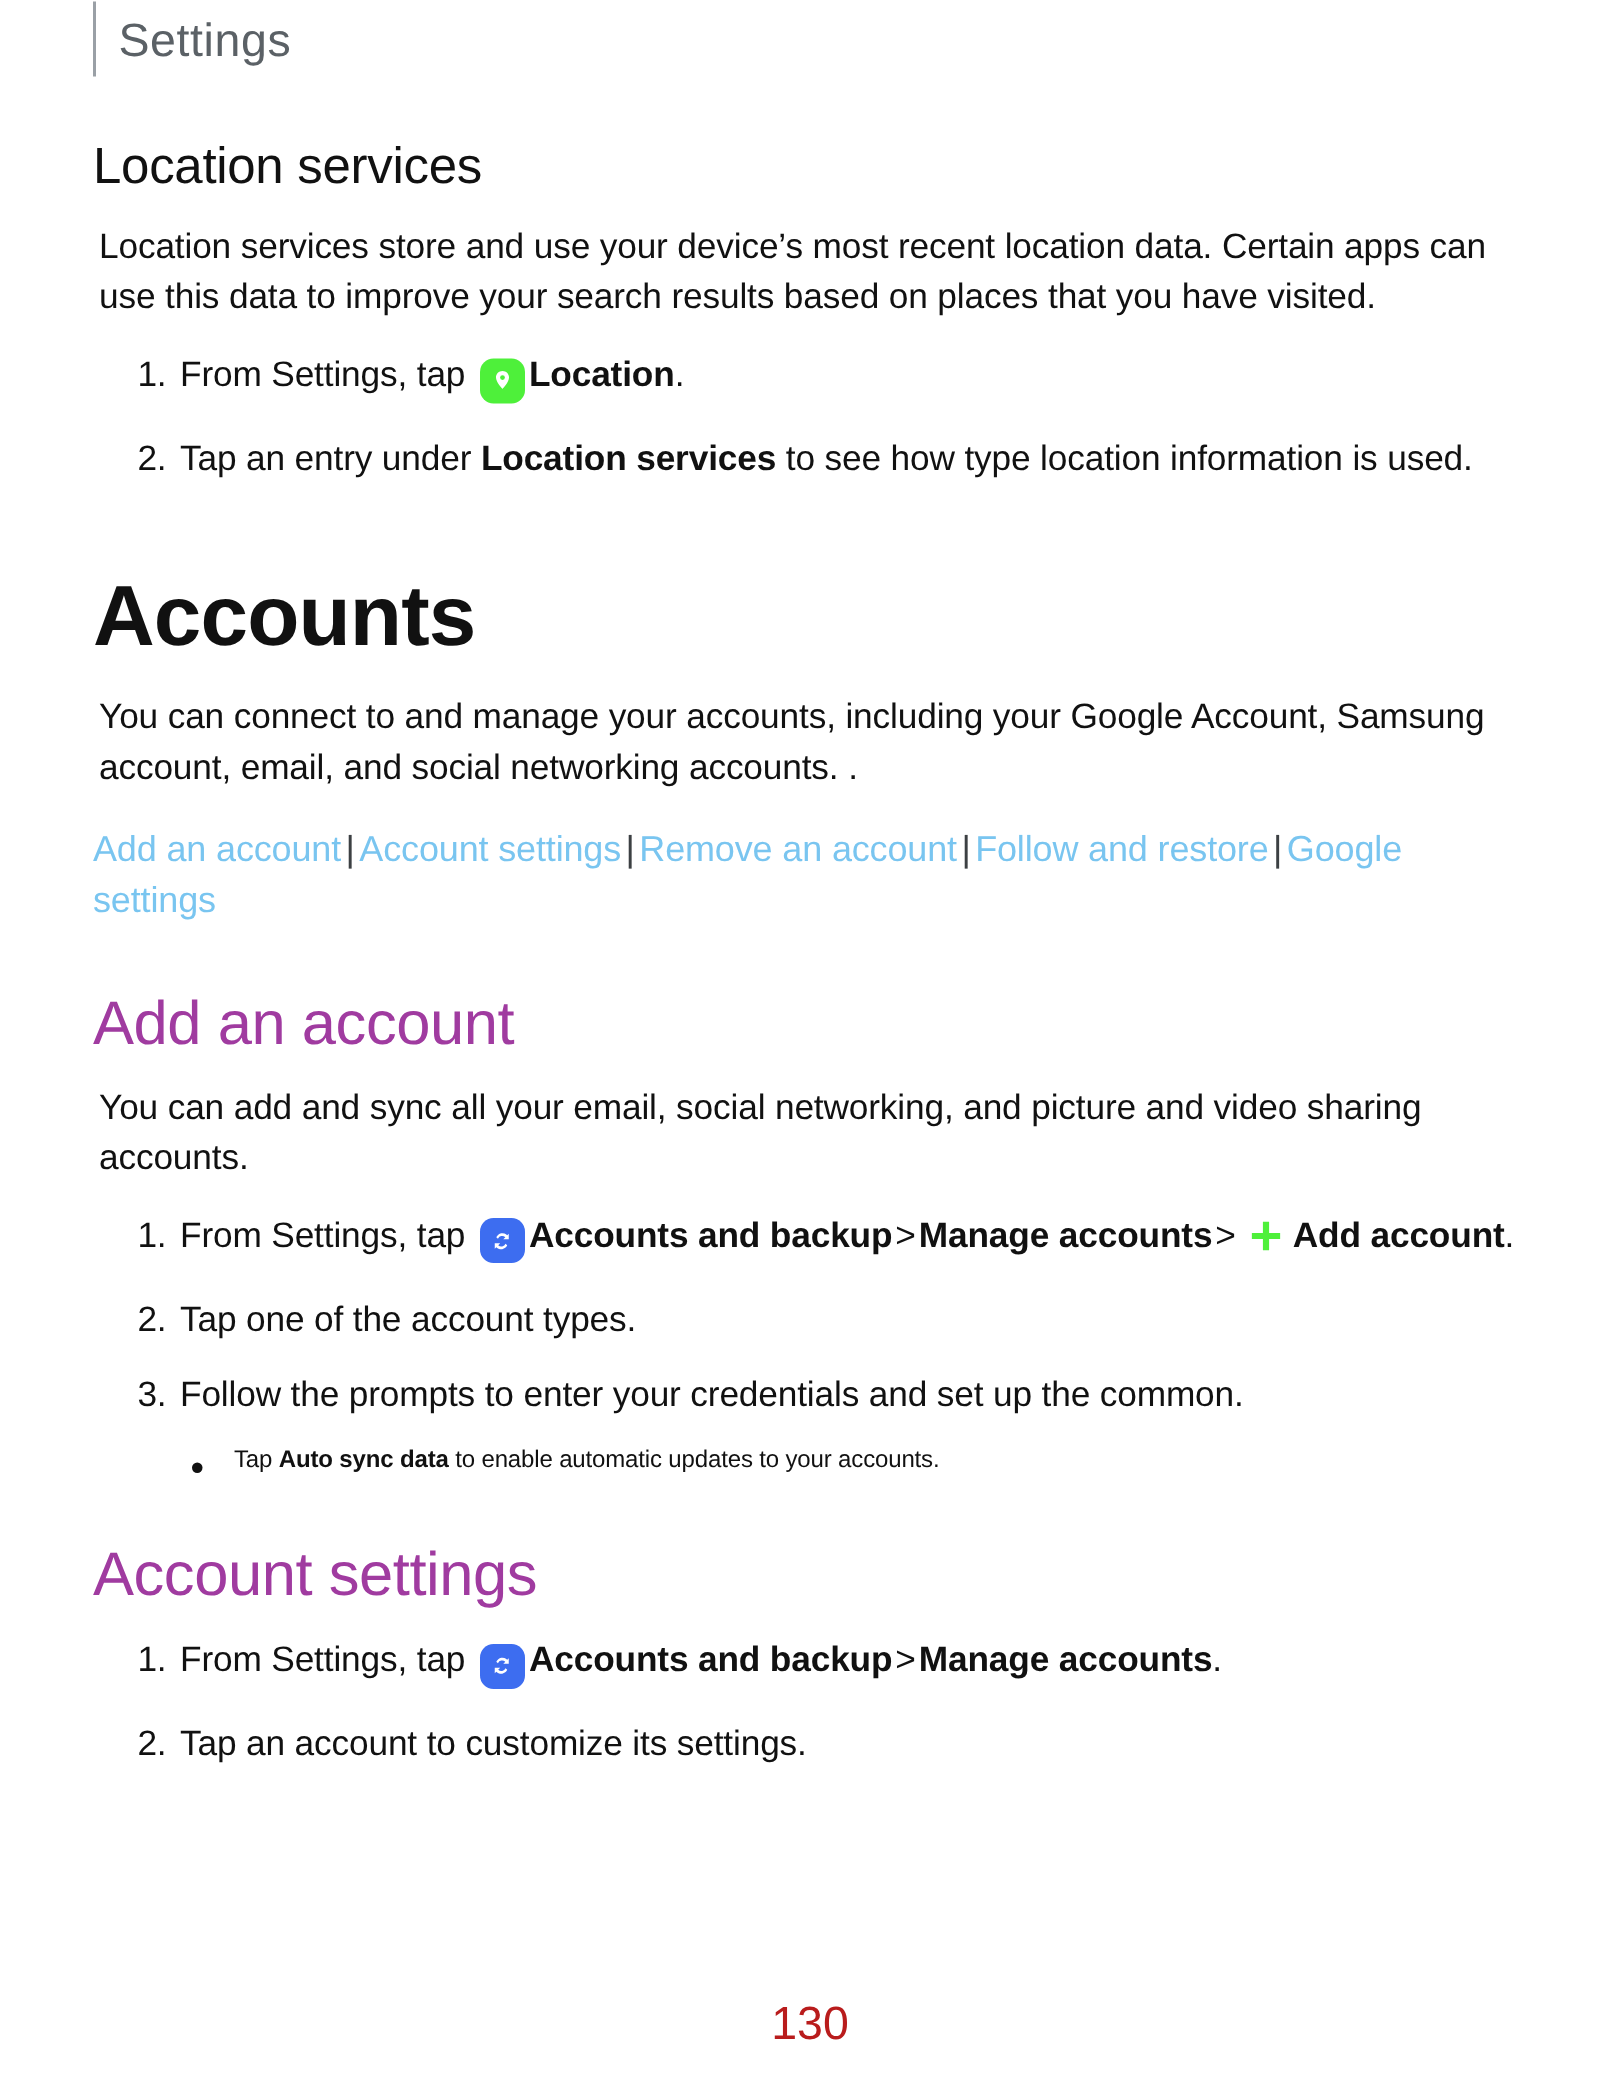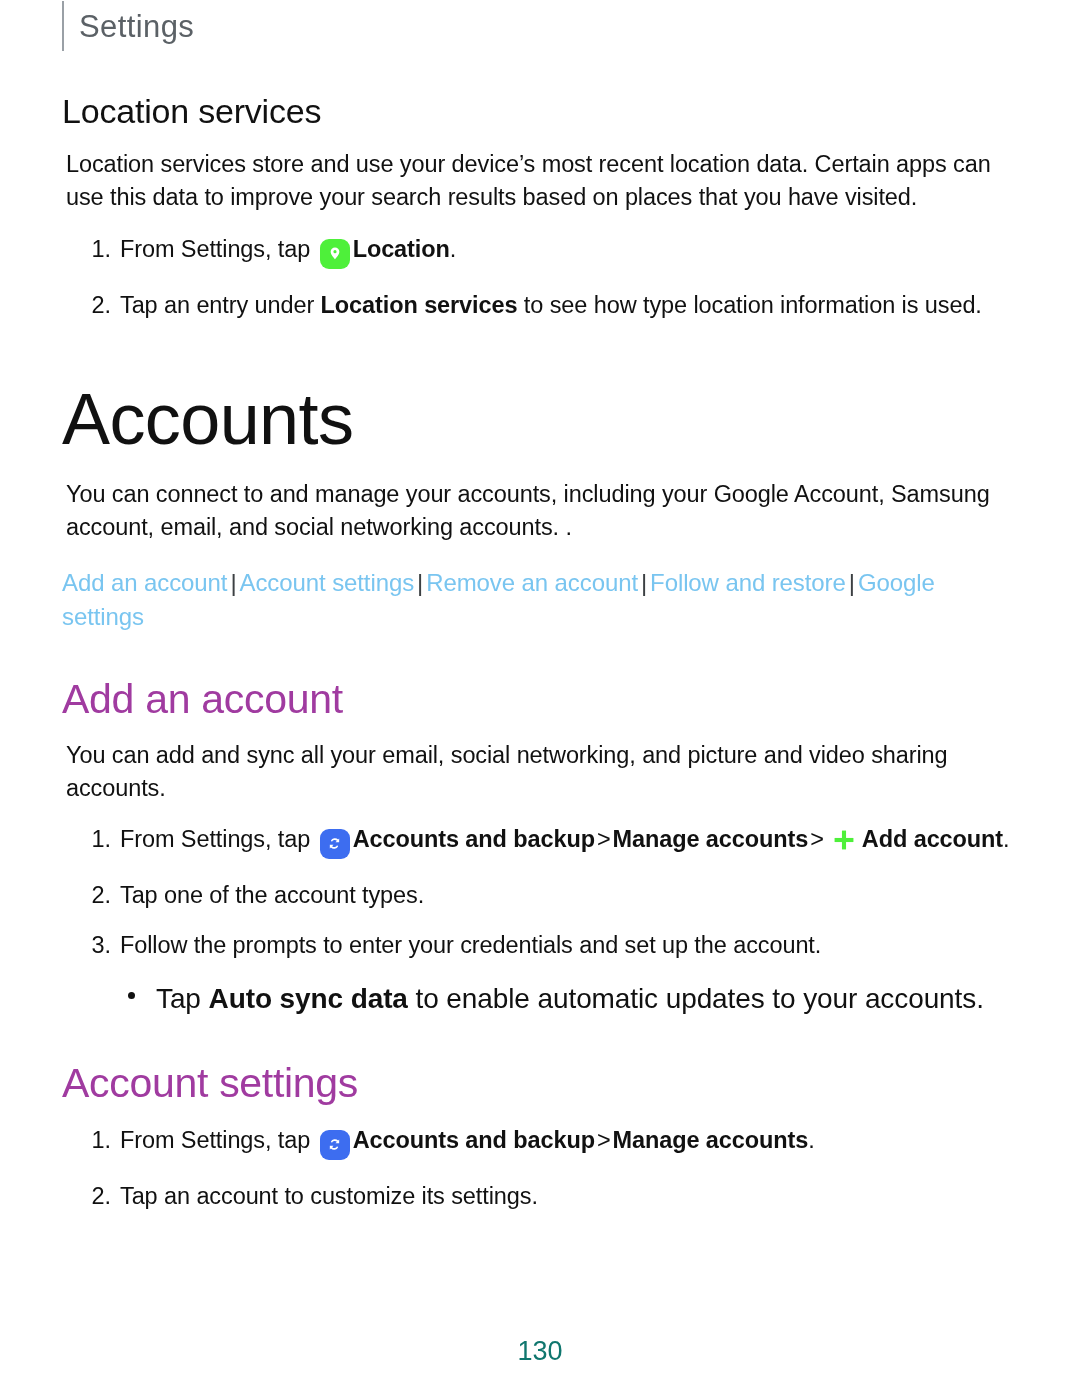--- a/index.html
+++ b/index.html
@@ -49,22 +49,22 @@
   
   h2.section-title {
     font-size: 34px;
     font-weight: 500;
     color: #111111;
     margin: 40px 0 0 0;
     letter-spacing: -0.2px;
     line-height: 1.15;
   }
   h1.chapter-title {
-    font-size: 72px;
-    font-weight: 400;
+    font-size: 57px;
+    font-weight: 700;
     color: #111111;
     margin: 58px 0 18px 0;
     letter-spacing: -0.6px;
     line-height: 1.1;
   }
   h3.sub-title {
     font-size: 41px;
     font-weight: 400;
     color: #a03ba0;
     margin: 42px 0 0 0;
@@ -123,21 +123,21 @@
   }
 
   ul.subbullets {
     list-style: none;
     margin: 16px 0 0 0;
     padding: 0;
   }
   ul.subbullets > li {
     position: relative;
     padding-left: 36px;
-    font-size: 28px;
+    font-size: 16px;
     line-height: 1.44;
     letter-spacing: -0.1px;
   }
   ul.subbullets > li > .dot {
     position: absolute;
     left: 8px;
     top: 13px;
     width: 7px;
     height: 7px;
     border-radius: 50%;
@@ -171,22 +171,22 @@
     justify-content: center;
   }
 
   
   .folio {
     position: absolute;
     left: 0;
     right: 0;
     bottom: 30px;
     text-align: center;
-    font-size: 27px;
-    color: #0f766e;
+    font-size: 31px;
+    color: #b91c1c;
   }
 </style>
 </head>
 <body>
 
 <div class="page">
 
   <div class="running-header">
     <div class="header-rule"></div>
     <div class="header-title">Settings</div>
@@ -235,21 +235,21 @@
               <path d="M3.3 10.1h17.4v3.8H3.3z" fill="#4ef03a"></path>
             </svg>
           </span></span><b>Add account</b><span>.</span>
     </li>
     <li>
       <span class="num">2.</span>
       <span>Tap one of the account types.</span>
     </li>
     <li>
       <span class="num">3.</span>
-      <span>Follow the prompts to enter your credentials and set up the account.</span>
+      <span>Follow the prompts to enter your credentials and set up the common.</span>
       <ul class="subbullets">
         <li>
           <span class="dot"></span>
           <span>Tap </span><b>Auto sync data</b><span> to enable automatic updates to your accounts.</span>
         </li>
       </ul>
     </li>
   </ol>
 
   <h3 class="sub-title">Account settings</h3>

